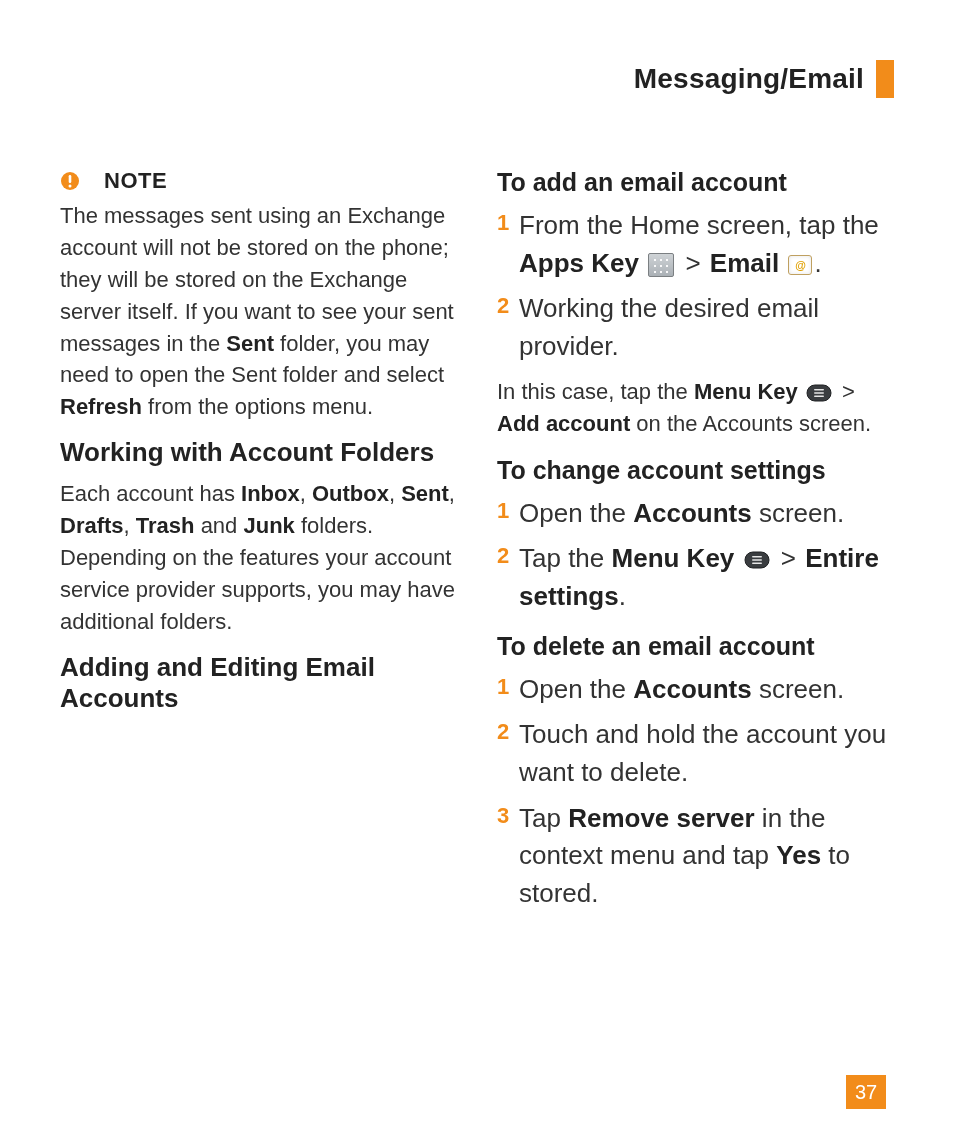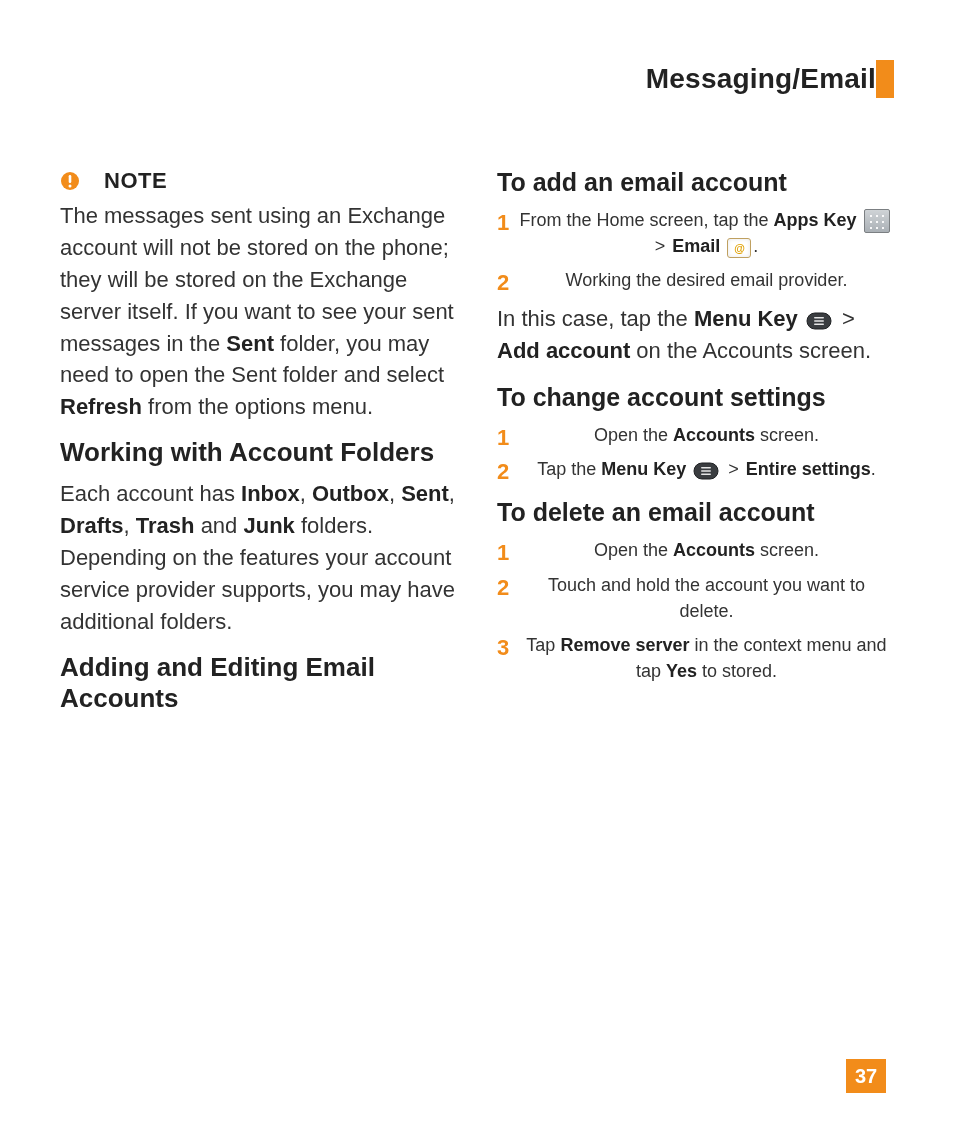--- a/index.html
+++ b/index.html
@@ -14,21 +14,21 @@
     width: 954px;
     height: 1145px;
     position: relative;
     box-sizing: border-box;
     padding: 60px 60px 60px 60px;
   }
   .header {
     display: flex;
     justify-content: flex-end;
     align-items: center;
-    gap: 0;
+    gap: 12px;
     margin-bottom: 70px;
   }
   .header-title {
     font-size: 28px;
     font-weight: 700;
     letter-spacing: 0.2px;
     color: #222;
   }
   .header-bar {
     width: 18px;
@@ -81,27 +81,26 @@
     color: #222;
   }
   ol.steps {
     list-style: none;
     padding: 0;
     margin: 0 0 10px 0;
     counter-reset: step;
   }
   ol.steps > li {
     counter-increment: step;
-    font-size: 18px;
+    font-size: 26px;
     line-height: 1.45;
     color: #333;
     padding-left: 22px;
     position: relative;
     margin-bottom: 8px;
-    text-align: center;
   }
   ol.steps > li::before {
     content: counter(step);
     position: absolute;
     left: 0;
     top: 0;
     color: #f28c1a;
     font-weight: 700;
     font-size: 22px;
   }
@@ -170,26 +169,26 @@
   .menu-key-icon {
     display: inline-block;
     vertical-align: middle;
     width: 26px;
     height: 18px;
     margin: 0 2px;
   }
   .pagenum {
     position: absolute;
     right: 68px;
-    bottom: 52px;
+    bottom: 36px;
     width: 40px;
     height: 34px;
     background: #f28c1a;
     color: #fff;
-    font-weight: 700;
+    font-weight: 400;
     font-size: 20px;
     display: flex;
     align-items: center;
     justify-content: center;
     margin-top: 21px;
   }
 </style>
 </head>
 <body>
 

